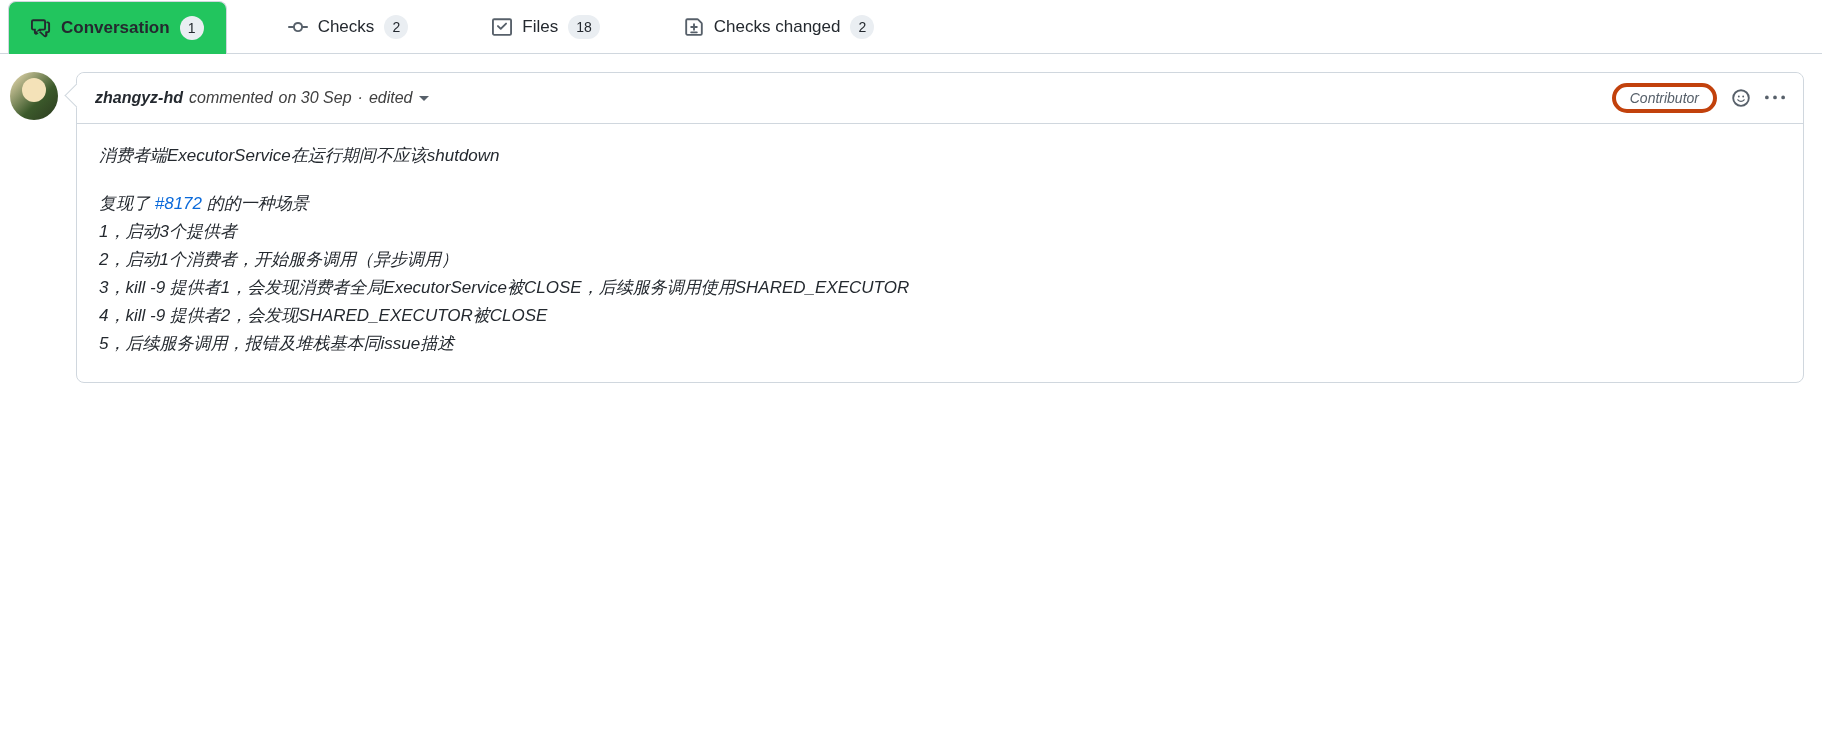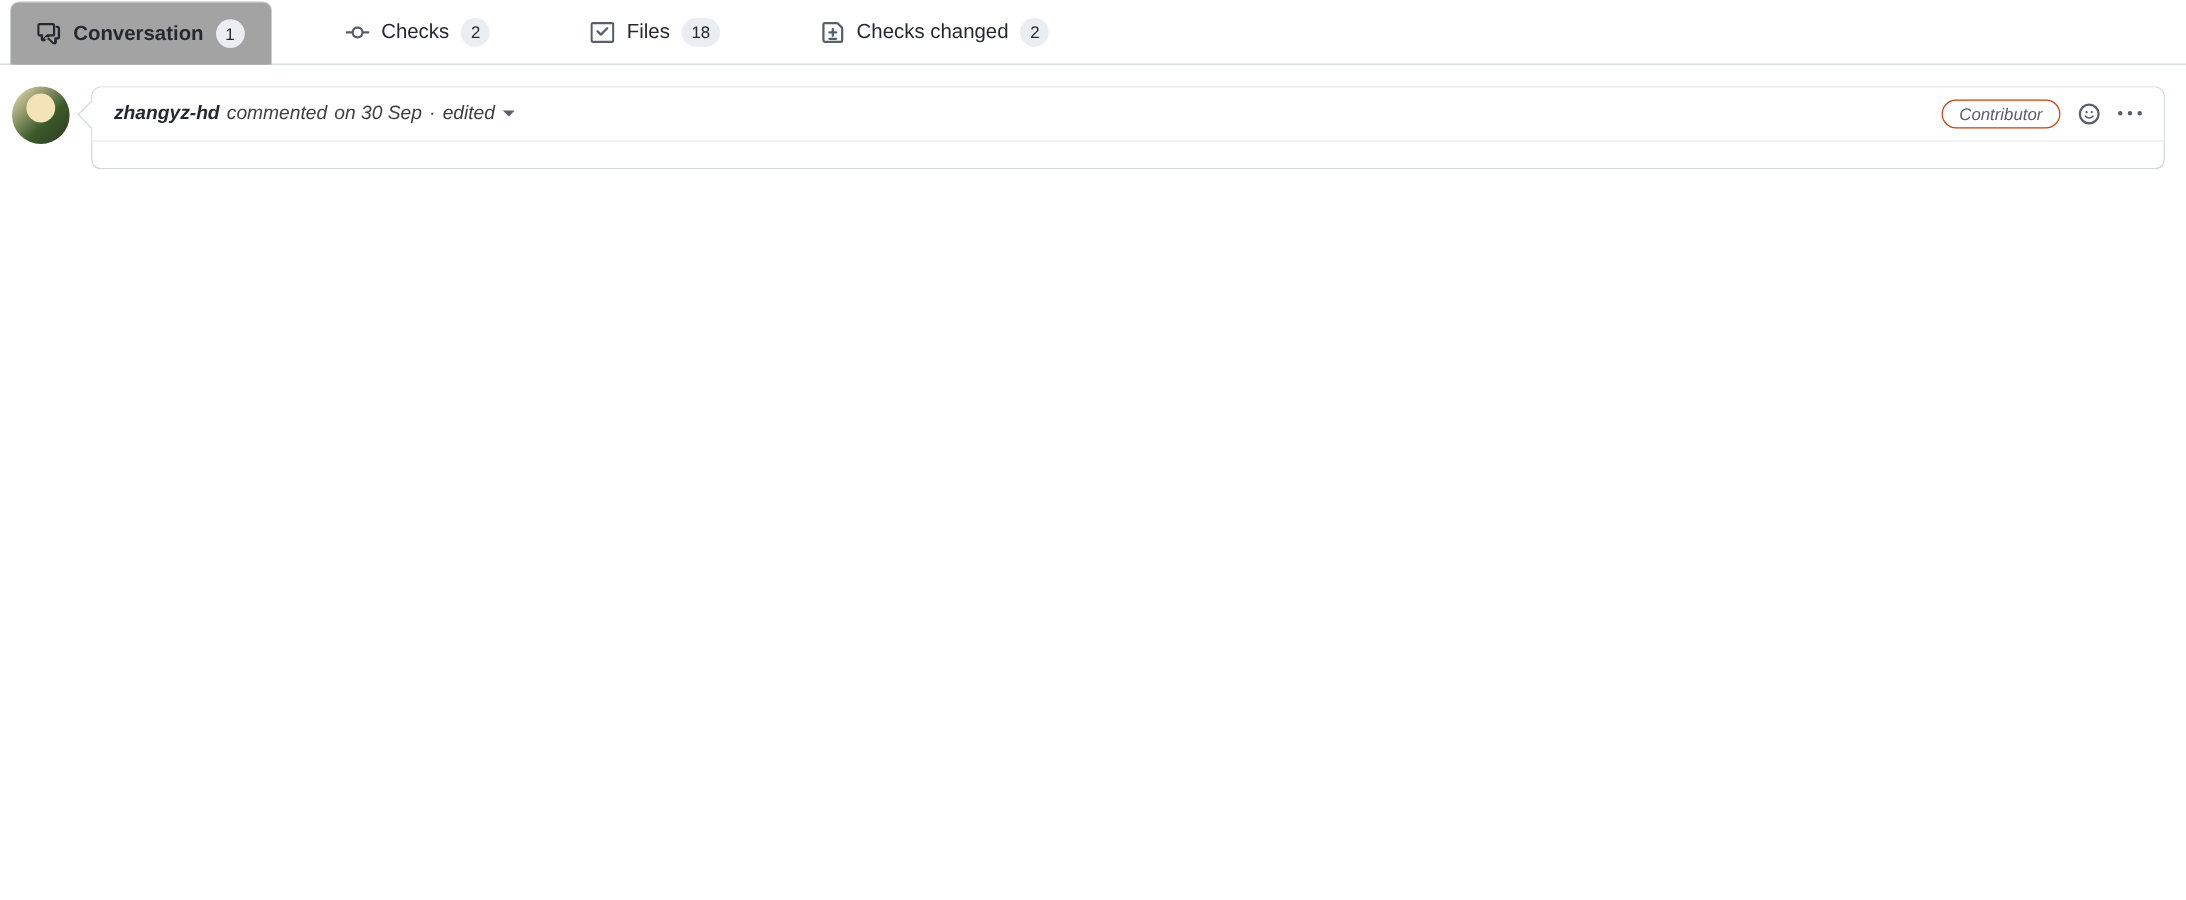--- a/index.html
+++ b/index.html
@@ -26,21 +26,21 @@
     color: #24292f;
     border: 1px solid transparent;
     border-bottom: none;
     border-radius: 8px 8px 0 0;
     cursor: pointer;
     gap: 10px;
     position: relative;
   }
   .tab.active {
     border-color: #d0d7de;
-    background: #a3a3a3;
+    background: #22c55e;
     margin-bottom: -1px;
     font-weight: 600;
   }
   .tab-icon {
     display: inline-flex;
     align-items: center;
     color: #57606a;
   }
   .tab.active .tab-icon { color: #24292f; }
   .counter {
@@ -120,21 +120,21 @@
   .meta-text {
     color: #404040;
   }
   .header-right {
     margin-left: auto;
     display: flex;
     align-items: center;
     gap: 14px;
   }
   .role-badge {
-    border: 1px solid #c2410c;
+    border: 4px solid #c2410c;
     border-radius: 20px;
     padding: 3px 14px;
     font-size: 14px;
     color: #57606a;
     font-weight: 500;
   }
   .icon-btn {
     color: #57606a;
     cursor: pointer;
     display: inline-flex;
@@ -239,15 +239,22 @@
         </span>
         <span class="icon-btn">
           <svg width="20" height="20" viewBox="0 0 16 16" fill="currentColor">
               <path d="M8 9a1.5 1.5 0 1 0 0-3 1.5 1.5 0 0 0 0 3ZM1.5 9a1.5 1.5 0 1 0 0-3 1.5 1.5 0 0 0 0 3Zm13 0a1.5 1.5 0 1 0 0-3 1.5 1.5 0 0 0 0 3Z"></path>
             </svg>
         </span>
       </div>
     </div>
 
     <div class="comment-body">
+      <p>消费者端ExecutorService在运行期间不应该shutdown</p>
+      <p><span>复现了 </span><a class="issue-link">#8172</a><span> 的的一种场景
+1，启动3个提供者
+2，启动1个消费者，开始服务调用（异步调用）
+3，kill -9 提供者1，会发现消费者全局ExecutorService被CLOSE，后续服务调用使用SHARED_EXECUTOR
+4，kill -9 提供者2，会发现SHARED_EXECUTOR被CLOSE
+5，后续服务调用，报错及堆栈基本同issue描述</span></p>
     </div>
   </div>
 </div>
 
 </body></html>

